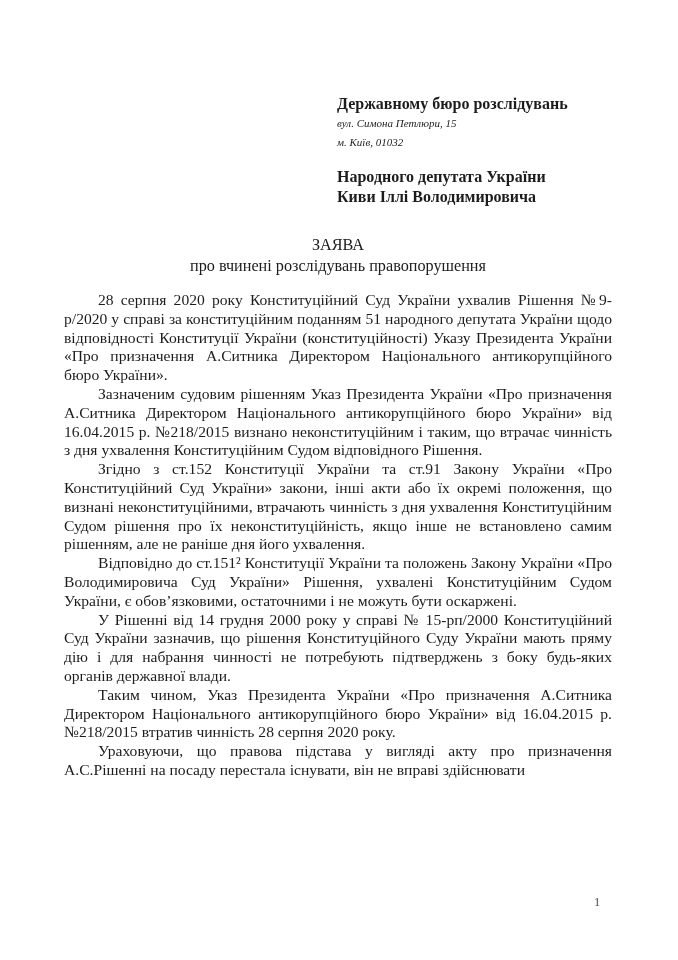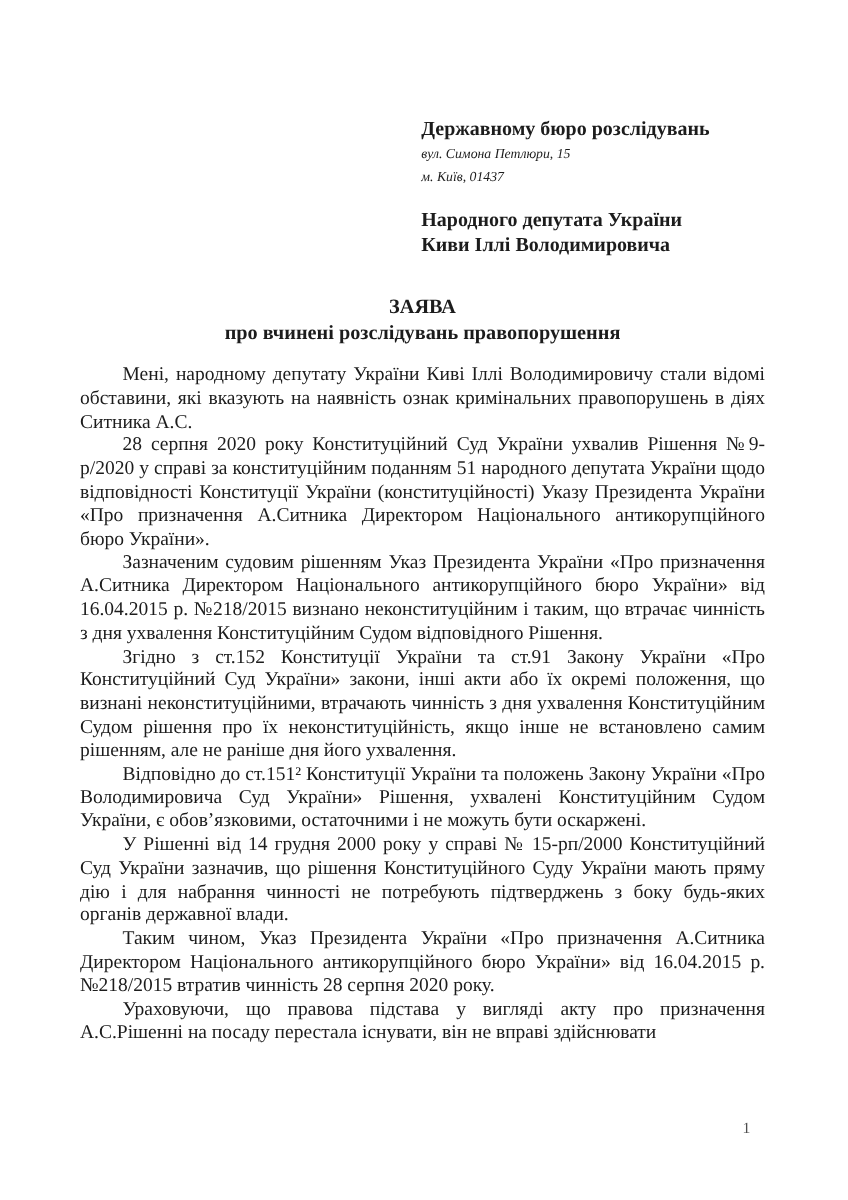--- a/index.html
+++ b/index.html
@@ -36,21 +36,21 @@
   .addressee .block-gap {
     height: 15px;
   }
   
   .doc-title {
     position: absolute;
     left: 64px;
     top: 235px;
     width: 548px;
     text-align: center;
-    font-weight: bold;
+    font-weight: normal;
     font-size: 16.2px;
     line-height: 20.5px;
   }
   
   .doc-body {
     position: absolute;
     left: 64px;
     top: 291px;
     width: 548px;
     text-align: justify;
@@ -72,33 +72,32 @@
   }
 </style>
 </head>
 <body>
 
 <div class="sheet">
 
   <div class="addressee">
     <div class="bold-line">Державному бюро розслідувань</div>
     <div class="italic-line">вул. Симона Петлюри, 15</div>
-    <div class="italic-line">м. Київ, 01437</div>
+    <div class="italic-line">м. Київ, 01032</div>
     <div class="block-gap"></div>
     <div class="bold-line">Народного депутата України</div>
     <div class="bold-line">Киви Іллі Володимировича</div>
   </div>
 
   <div class="doc-title">
     <div>ЗАЯВА</div>
     <div>про вчинені розслідувань правопорушення</div>
   </div>
 
   <div class="doc-body">
-    <p>Мені, народному депутату України Киві Іллі Володимировичу стали відомі обставини, які вказують на наявність ознак кримінальних правопорушень в діях Ситника А.С.</p>
     <p>28 серпня 2020 року Конституційний Суд України ухвалив Рішення №9-р/2020 у справі за конституційним поданням 51 народного депутата України щодо відповідності Конституції України (конституційності) Указу Президента України «Про призначення А.Ситника Директором Національного антикорупційного бюро України».</p>
     <p>Зазначеним судовим рішенням Указ Президента України «Про призначення А.Ситника Директором Національного антикорупційного бюро України» від 16.04.2015 р. №218/2015 визнано неконституційним і таким, що втрачає чинність з дня ухвалення Конституційним Судом відповідного Рішення.</p>
     <p>Згідно з ст.152 Конституції України та ст.91 Закону України «Про Конституційний Суд України» закони, інші акти або їх окремі положення, що визнані неконституційними, втрачають чинність з дня ухвалення Конституційним Судом рішення про їх неконституційність, якщо інше не встановлено самим рішенням, але не раніше дня його ухвалення.</p>
     <p>Відповідно до ст.151² Конституції України та положень Закону України «Про Володимировича Суд України» Рішення, ухвалені Конституційним Судом України, є обов’язковими, остаточними і не можуть бути оскаржені.</p>
     <p>У Рішенні від 14 грудня 2000 року у справі № 15-рп/2000 Конституційний Суд України зазначив, що рішення Конституційного Суду України мають пряму дію і для набрання чинності не потребують підтверджень з боку будь-яких органів державної влади.</p>
     <p>Таким чином, Указ Президента України «Про призначення А.Ситника Директором Національного антикорупційного бюро України» від 16.04.2015 р. №218/2015 втратив чинність 28 серпня 2020 року.</p>
     <p>Ураховуючи, що правова підстава у вигляді акту про призначення А.С.Рішенні на посаду перестала існувати, він не вправі здійснювати</p>
   </div>
 
   <div class="page-number">1</div>

